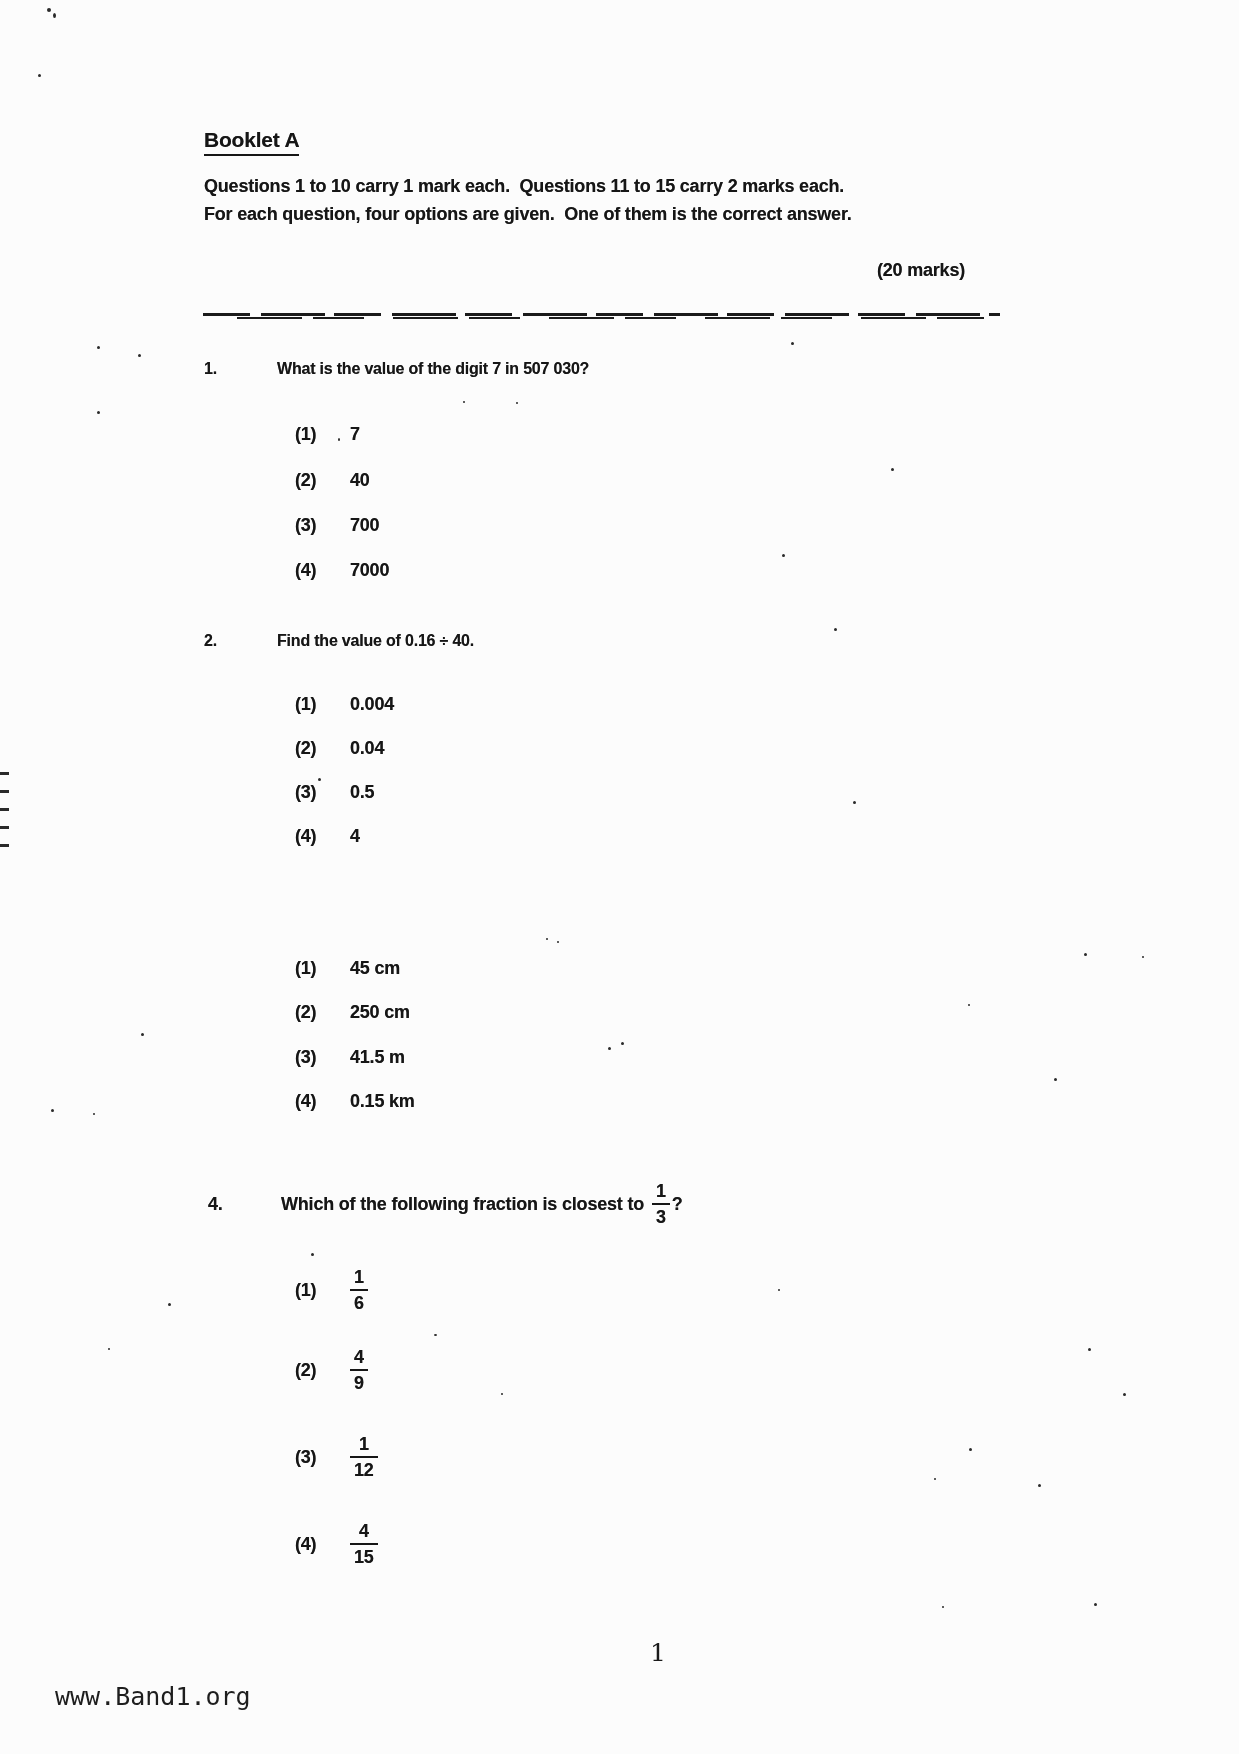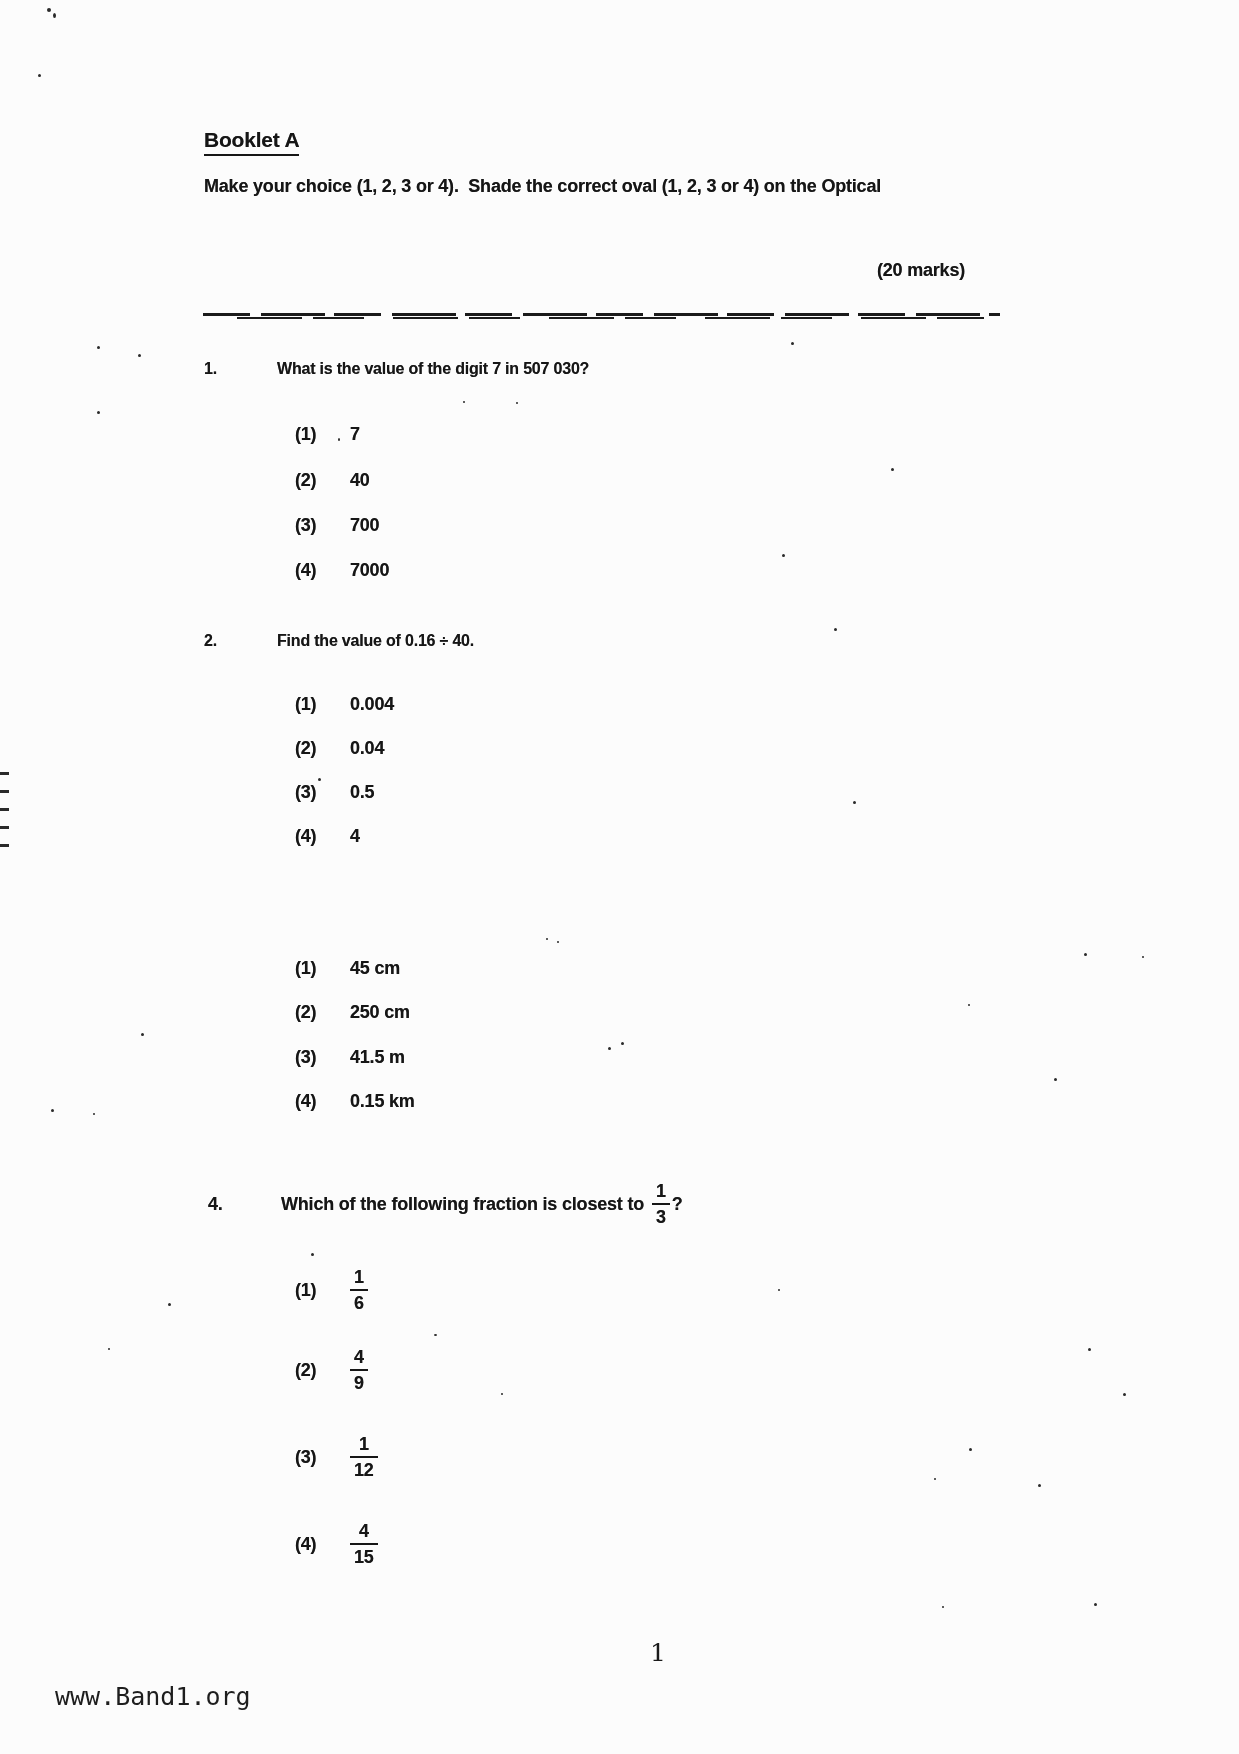--- a/index.html
+++ b/index.html
@@ -53,21 +53,22 @@
   .edge-tick{position:absolute;left:0;width:9px;height:3px;background:#2a2a2a;}
 </style>
 </head>
 <body>
 
 <div class="page">
 
   <div class="booklet-title scan-text">Booklet A</div>
 
   <div class="instr scan-text" style="top:172px">
-    <div class="instr-line">Make your choice (1, 2, 3 or 4).  Shade the correct oval (1, 2, 3 or 4) on the Optical</div>
+    <div class="instr-line">Questions 1 to 10 carry 1 mark each.  Questions 11 to 15 carry 2 marks each.</div>
+    <div class="instr-line">For each question, four options are given.  One of them is the correct answer.</div>
   </div>
   <div class="marks-label scan-text">(20 marks)</div>
 
   <div class="sep" style="top:313px;width:797px"></div>
   <div class="sep2" style="top:317px;width:770px"></div>
 
   <div class="q-head scan-text" style="top:360px">
     <span class="q-num">1.</span><span>What is the value of the digit 7 in 507 030?</span>
   </div>
   <div class="opt-row scan-text" style="top:424px">

